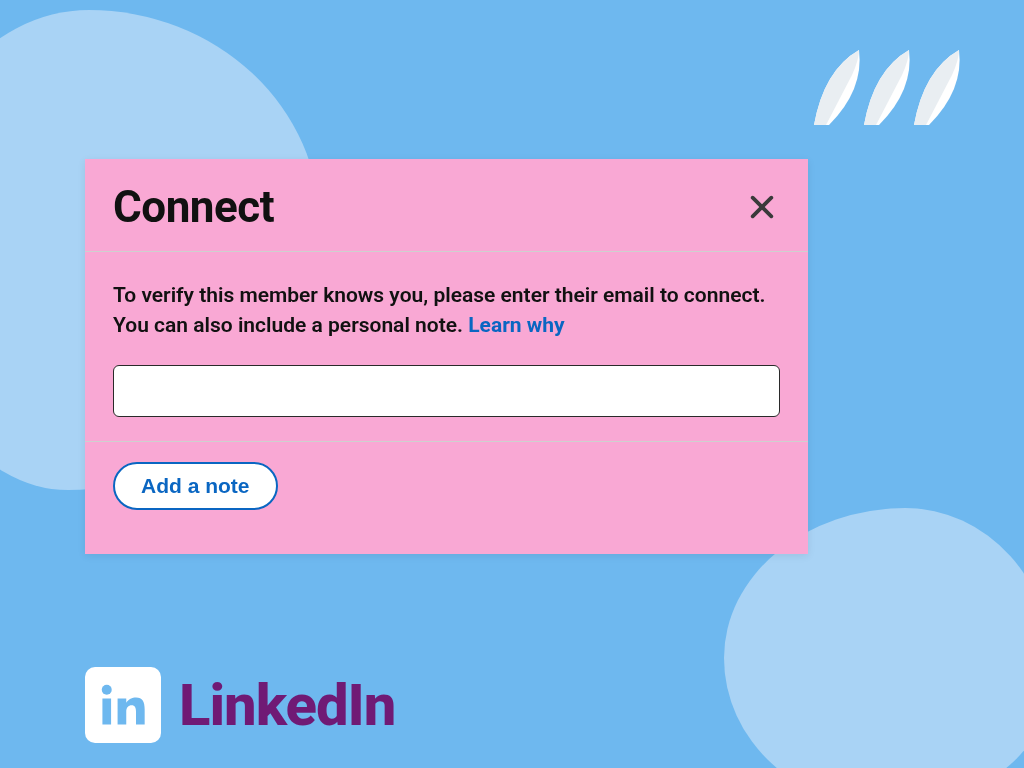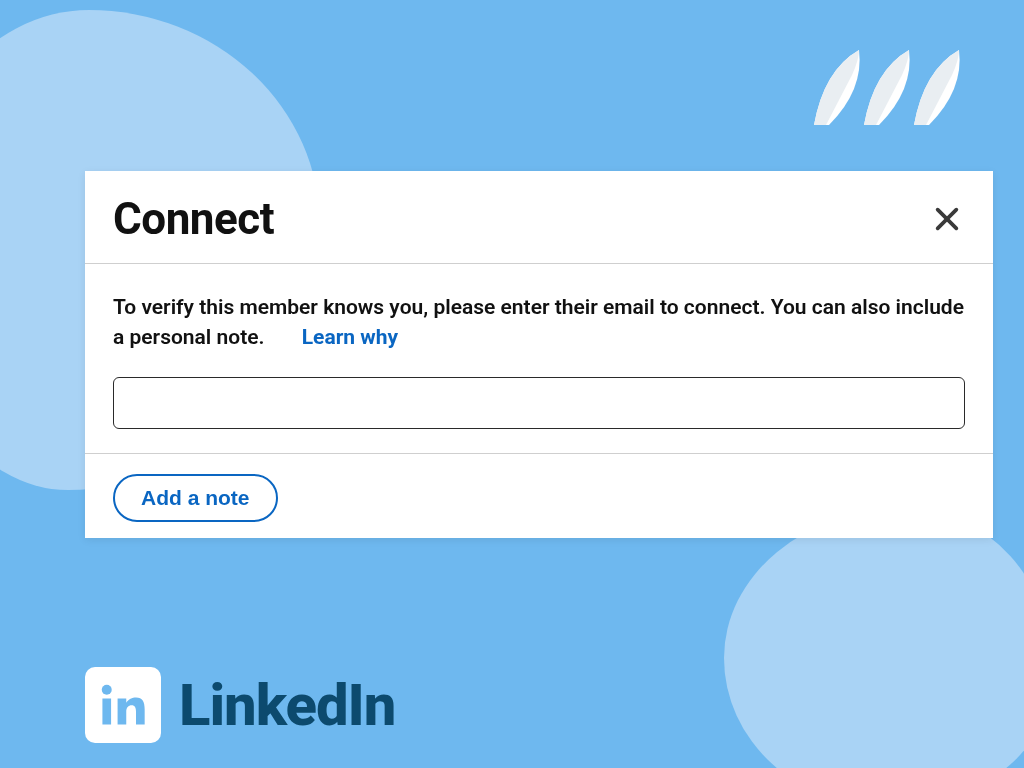--- a/index.html
+++ b/index.html
@@ -44,24 +44,24 @@
       top: 40px;
       right: 50px;
       width: 170px;
       height: 90px;
       z-index: 3;
     }
 
     
     .modal {
       position: absolute;
-      top: 171px;
+      top: 159px;
       left: 85px;
-      width: 908px;
-      background: #ffffff;
+      width: 723px;
+      background: #f9a8d4;
       box-shadow: 0 2px 8px rgba(0,0,0,0.08);
       z-index: 2;
     }
     .modal-header {
       display: flex;
       align-items: center;
       justify-content: space-between;
       padding: 22px 28px 18px 28px;
       border-bottom: 1px solid #cfcfcf;
     }
@@ -92,40 +92,39 @@
       font-size: 21px;
       line-height: 1.45;
       color: #111111;
       font-weight: 600;
     }
     .learn-link {
       color: #0a66c2;
       font-weight: 700;
       text-decoration: none;
       cursor: pointer;
-      margin-left: 32px;
     }
     .email-input {
       margin-top: 24px;
       width: 100%;
       height: 52px;
       border: 1.5px solid #2a2a2a;
       border-radius: 6px;
       padding: 0 14px;
       font-size: 18px;
       outline: none;
       background: #ffffff;
     }
 
     .modal-footer {
       display: flex;
       justify-content: space-between;
       align-items: center;
       gap: 14px;
-      padding: 20px 28px 16px 28px;
+      padding: 20px 28px 44px 28px;
     }
     .btn {
       height: 48px;
       padding: 0 26px;
       border-radius: 999px;
       font-size: 21px;
       font-weight: 700;
       cursor: pointer;
       display: inline-flex;
       align-items: center;
@@ -161,21 +160,21 @@
       align-items: center;
       justify-content: center;
     }
     .linkedin-icon svg {
       width: 52px;
       height: 52px;
     }
     .linkedin-word {
       font-size: 58px;
       font-weight: 800;
-      color: #0c4a6e;
+      color: #701a75;
       letter-spacing: -1px;
     }
   </style>
 </head>
 <body>
 
 <div class="blob-top-left"></div>
 <div class="blob-bottom-right"></div>
 
 <div class="feather-logo">

